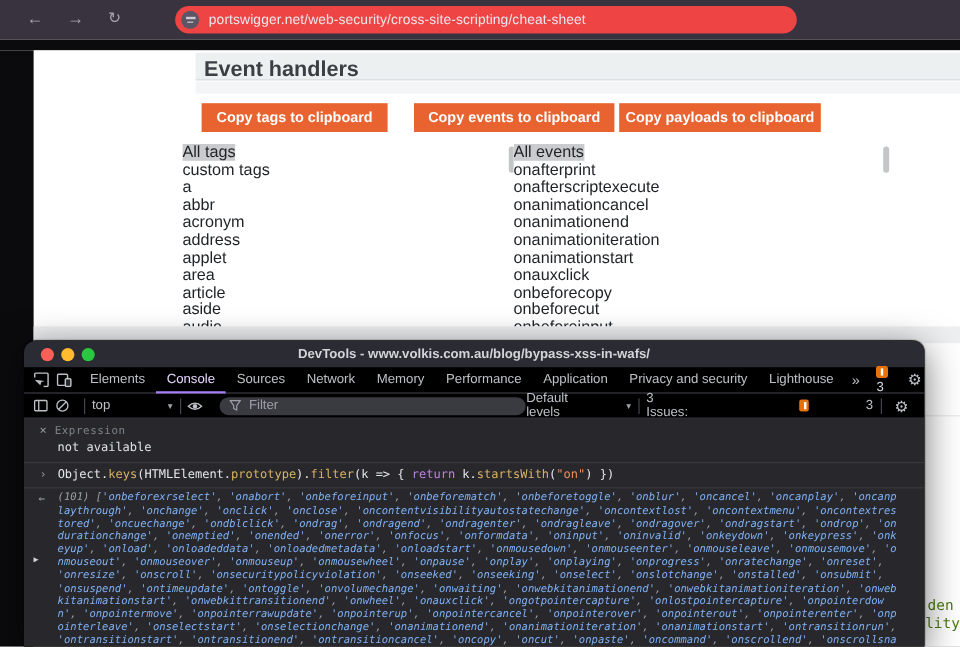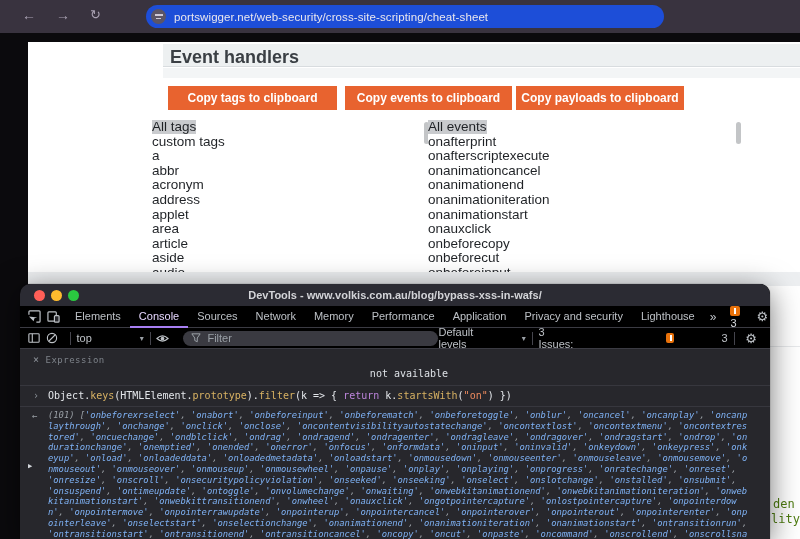--- a/index.html
+++ b/index.html
@@ -4,41 +4,41 @@
 <style>
   * { margin:0; padding:0; box-sizing:border-box; }
   body { background:#555; }
   .screen { position:relative; width:800px; height:539px; overflow:hidden; background:#fff;
             font-family:"Liberation Sans", sans-serif; }
 
   
   .addressbar { position:absolute; left:0; top:0; width:800px; height:33px; background:#39333f; }
   .nav-ic { position:absolute; top:7px; font-size:14px; color:#a9a1b2; cursor:default; }
   .nav-back { left:22px; } .nav-fwd { left:56px; } .nav-reload { left:90px; font-size:13px; }
-  .url-pill { position:absolute; left:146px; top:5px; width:518px; height:23px; background:#1d4ed8;
+  .url-pill { position:absolute; left:146px; top:5px; width:518px; height:23px; background:#ef4444;
               border-radius:12px; display:flex; align-items:center; padding-left:5px; }
   .site-ic { width:15px; height:15px; border-radius:50%; background:#5c5566; margin-right:8px;
              display:flex; flex-direction:column; justify-content:center; align-items:center; gap:2px; }
   .site-ic i { display:block; height:1.5px; background:#cfc9d6; }
   .site-ic i:nth-child(1){ width:8px; } .site-ic i:nth-child(2){ width:5px; }
   .url-text { color:#eae7ee; font-size:11.5px; letter-spacing:0.1px; }
 
   
   .black-band { position:absolute; left:0; top:33px; width:800px; height:9px; background:#0b0a0d; }
   .page { position:absolute; left:28px; top:42px; width:772px; height:497px; background:#fff; }
   .left-black { position:absolute; left:0; top:42px; width:28px; height:497px; background:#0b0a0d; }
 
   .section-band { position:absolute; left:163px; top:44px; width:637px; height:23px;
                   background:#edf0f1; border-bottom:1px solid #d8dcdf; }
   .section-title { position:absolute; left:170px; top:47px; font-size:18px; font-weight:600; color:#3a3f44; }
   .band-tail { position:absolute; left:163px; top:68px; width:637px; height:10px; background:#f3f5f6; }
 
   .copy-btn { position:absolute; top:86px; height:24px; background:#e8632f; color:#fff;
               font-size:12px; font-weight:bold; text-align:center; line-height:24px; cursor:pointer; }
-  .btn1 { left:168px; width:169px; } .btn2 { left:345px; width:167px; } .btn3 { left:516px; width:168px; }
+  .btn1 { left:168px; width:155px; } .btn2 { left:345px; width:167px; } .btn3 { left:516px; width:168px; }
 
   .listbox { position:absolute; top:120px; height:152px; overflow:hidden; background:#fff;
              font-size:13.5px; color:#1f2226; }
   .tags-box { left:152px; width:262px; }
   .events-box { left:428px; width:294px; }
   .lrow { height:14.6px; line-height:14.6px; white-space:nowrap; cursor:default; }
   .hl { background:#c9cbce; }
   .sb-thumb { position:absolute; width:5px; height:22px; top:122px; background:#c3c5c7; border-radius:3px; }
   .sb-tags { left:424px; } .sb-events { left:736px; }
   .below-strip { position:absolute; left:28px; top:272px; width:772px; height:14px; background:#edeff1; }
@@ -80,21 +80,21 @@
   .ctx { cursor:pointer; display:flex; align-items:center;gap:44px; }
   .filter-pill { width:440px; height:15px; background:#3a3a41; border-radius:8px; margin-left:8px;
                  display:flex; align-items:center; padding:0 8px; color:#9aa0a6; cursor:text; }
   .filter-pill svg { margin-right:6px; }
   .tb-right { margin-left:auto; display:flex; align-items:center; }
 
   .dt-console { position:relative; height:190px; background:#27272c;
                 font-family:"DejaVu Sans Mono", monospace; }
   .expr-head { padding:5px 0 0 13px; font-size:9px; letter-spacing:.5px; color:#7e838a; }
   .expr-x { cursor:pointer; margin-right:6px; color:#8d9299; font-size:10px; }
-  .expr-val { margin:3px 0 6px 28px; font-size:10px; color:#dde1e6;text-align:center; }
+  .expr-val { margin:3px 0 6px 28px; font-size:10px; color:#dde1e6; }
   .c-div { border-top:1px solid #37373e; }
   .cmd-row { padding:4px 0 5px 13px; font-size:10px; }
   .chev { color:#8a9097; margin-right:9px; }
   .tk-plain { color:#e3e6ea; } .tk-fn { color:#d8b263; } .tk-kw { color:#bd85dc; } .tk-str { color:#ef8c5f; }
   .result-row { position:relative; padding-top:3px; }
   .ret-icon { position:absolute; left:12px; top:4px; color:#9aa0a6; font-size:9px; }
   .expander { position:absolute; left:8px; top:55px; color:#d2d6da; font-size:7px; cursor:pointer; }
   .result-text { margin:0 22px 0 28px; font-style:italic; font-size:8.8px; line-height:10.8px;
                  word-break:break-all; }
   .pv-cnt, .pv-punc { color:#9aa0a6; }

